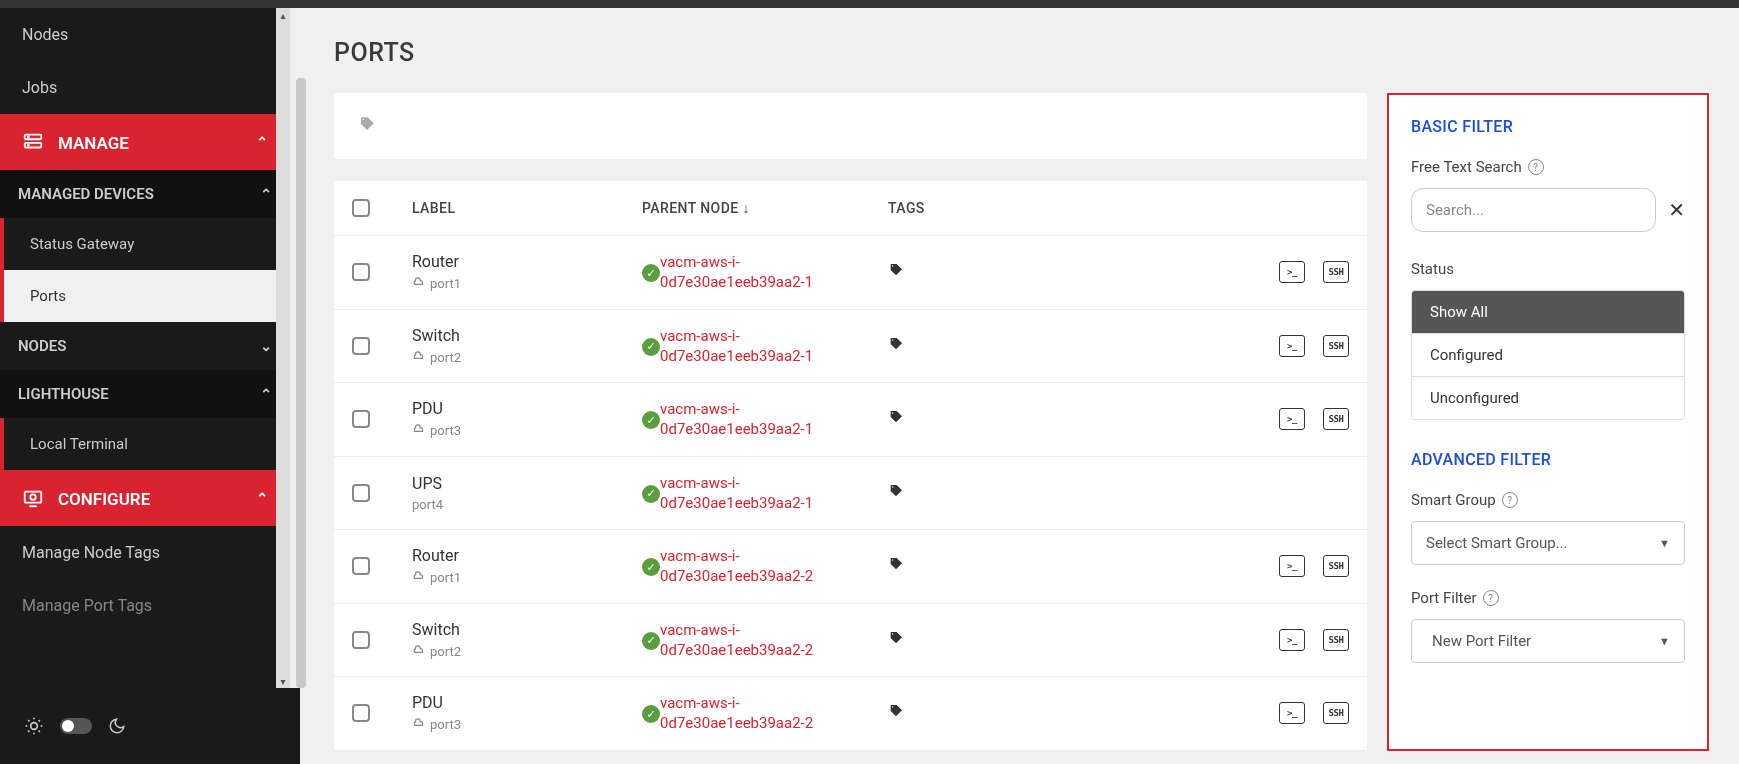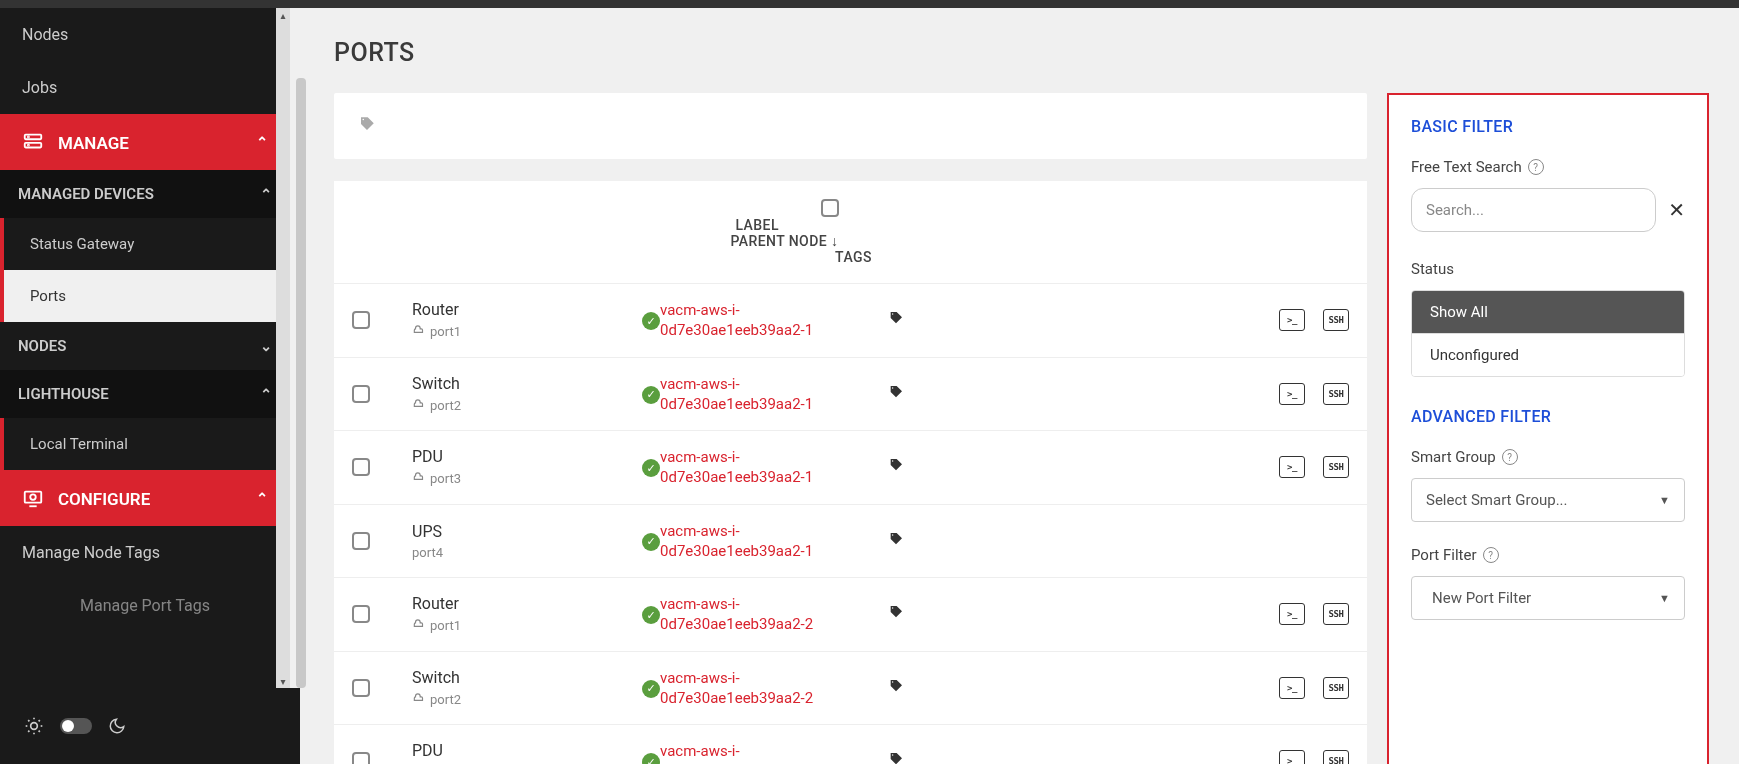--- a/index.html
+++ b/index.html
@@ -31,21 +31,21 @@
 
 .main { position: absolute; left: 294px; top: 8px; right: 0; bottom: 0; padding: 30px 30px 0 40px; }
 .page-title { font-size: 25px; font-weight: 500; color: #3a3a3a; margin-bottom: 26px; letter-spacing: 0.02em; }
 
 .content-row { display: flex; gap: 20px; }
 
 .table-area { flex: 1; }
 .tag-bar { background: #fff; padding: 22px 24px; border-radius: 2px; margin-bottom: 22px; }
 
 .tbl { background: #fff; }
-.tbl-head { display: flex; padding: 18px 18px; border-bottom: 1px solid #eee; align-items: center; flex-direction: column; }
+.tbl-head { display: flex; padding: 18px 18px; border-bottom: 1px solid #eee; align-items: center; }
 .tbl-row { display: flex; padding: 16px 18px; border-bottom: 1px solid #eee; align-items: center; }
 .col-check { width: 60px; display: flex; align-items: center; }
 .col-label { width: 230px; }
 .col-parent { width: 240px; display: flex; align-items: center; }
 .col-tags { flex: 1; padding-left: 6px; }
 .col-actions { width: 120px; display: flex; gap: 18px; align-items: center; justify-content: flex-end; }
 .th { font-size: 14px; font-weight: 500; color: #444; letter-spacing: 0.03em; }
 .label-main { font-size: 16px; color: #333; }
 .label-sub { font-size: 13px; color: #888; display: flex; align-items: center; gap: 4px; margin-top: 4px; }
 .parent-link { color: #d9232e; font-size: 15px; line-height: 1.35; cursor: pointer; }
@@ -131,21 +131,21 @@
           <circle cx="12" cy="11" r="3"></circle>
           <line x1="8" y1="21" x2="16" y2="21"></line>
         </svg>
       <span>CONFIGURE</span>
     </span>
     <span class="chev">⌃</span>
   </div>
   <div class="nav-item">
       <span>Manage Node Tags</span>
     </div>
-  <div class="nav-item" style="opacity:0.6;justify-content:center;">
+  <div class="nav-item" style="opacity:0.6;">
       <span>Manage Port Tags</span>
     </div>
 
   <div class="sidebar-scroll">
     <div class="sidebar-scroll-up">▴</div>
     <div class="sidebar-scroll-down">▾</div>
   </div>
 </div>
 
 <div class="theme-bar">
@@ -372,20 +372,21 @@
           <span class="help-circle">?</span>
         </div>
       <div class="search-row">
         <input class="search-input" placeholder="Search..." style="">
         <span class="close-x">✕</span>
       </div>
 
       <div class="filter-label">Status</div>
       <div class="status-group" id="status-group">
           <div class="status-opt selected">Show All</div>
+          <div class="status-opt">Configured</div>
           <div class="status-opt">Unconfigured</div>
         </div>
 
       <div class="filter-title">ADVANCED FILTER</div>
       <div class="filter-label">
           <span>Smart Group</span>
           <span class="help-circle">?</span>
         </div>
       <div class="select-box">
           <span>Select Smart Group...</span>

